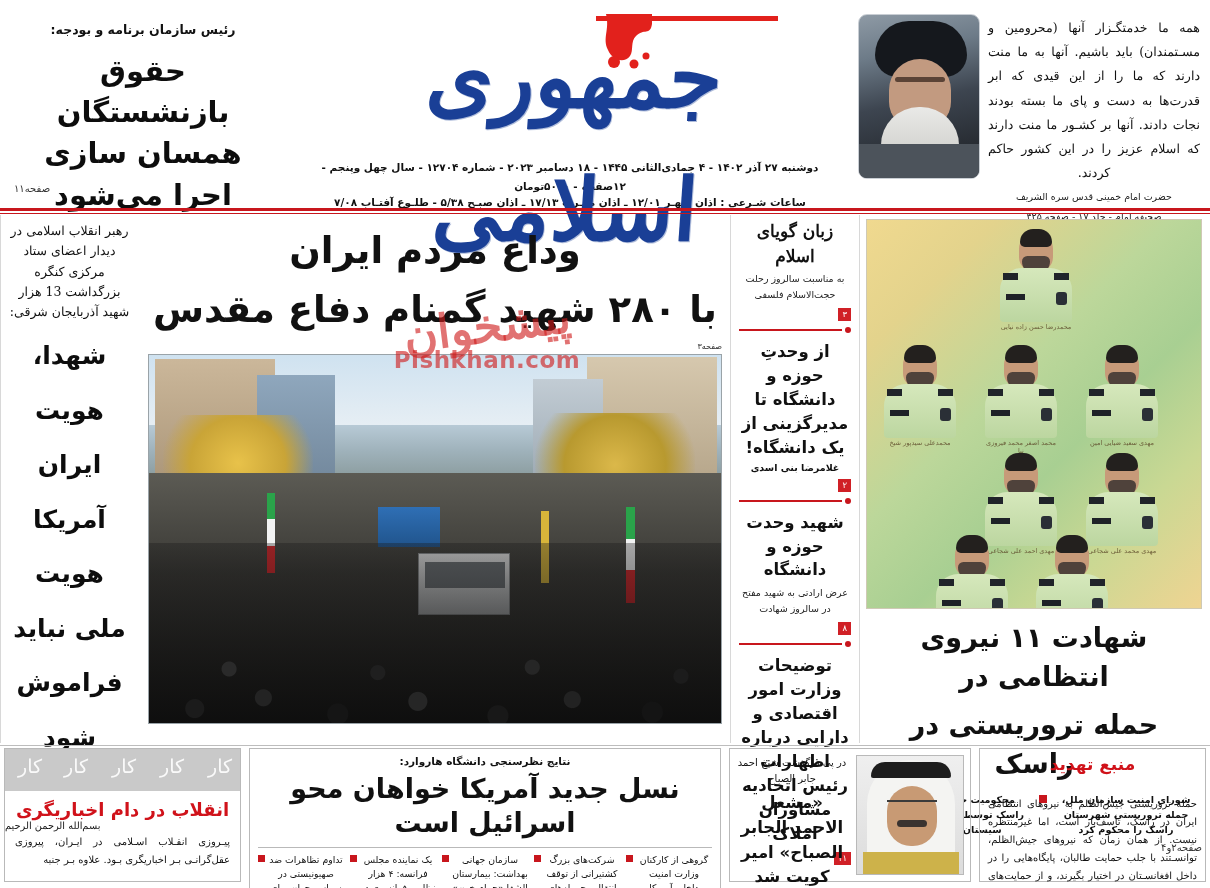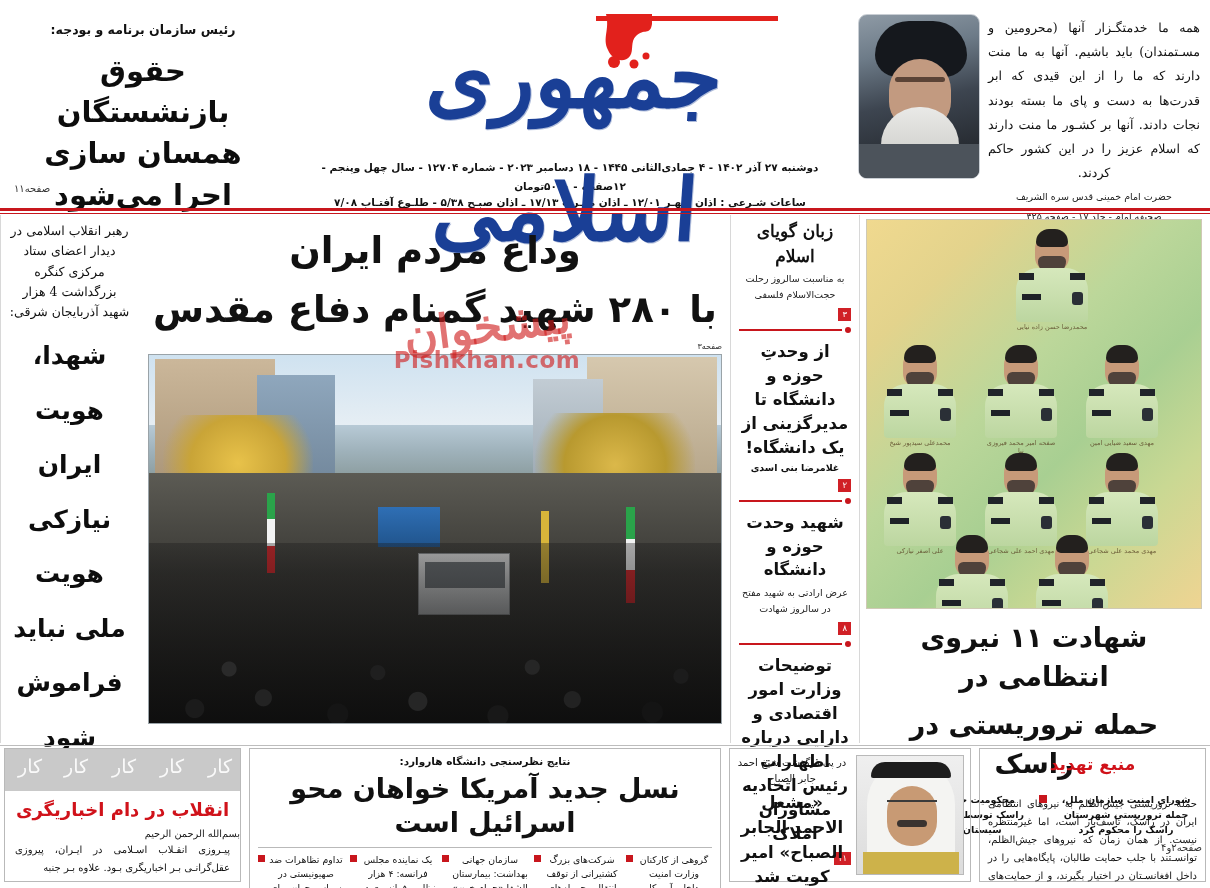--- a/index.html
+++ b/index.html
@@ -158,21 +158,21 @@
   .cl-pg { font-size:10px; color:#333; margin-top:5px; text-align:right; }
 
   
   .bottom-area { position:absolute; left:0; top:748px; width:1210px; height:140px; display:flex; flex-direction:row-reverse; }
 
   .bt-right { width:245px; padding:0 4px 0 4px; }
   .bt-rbox { width:100%; height:134px; border:1px solid #b9b9b9; background:#fff; position:relative; overflow:hidden; }
   .bt-orn { height:42px; background:#c9c9c9; position:relative; overflow:hidden; }
   .bt-orn .g { position:absolute; top:6px; font-size:19px; color:#fff; font-family:"DejaVu Serif","Liberation Serif",serif; opacity:.92; }
   .bt-rtitle { text-align:center; font-size:18px; font-weight:bold; color:#d0121a; margin-top:8px; }
-  .bt-bismillah { text-align:right; font-size:9.8px; color:#111; margin-top:8px; font-family:"DejaVu Serif","Liberation Serif",serif; }
+  .bt-bismillah { text-align:left; font-size:9.8px; color:#111; margin-top:0; font-family:"DejaVu Serif","Liberation Serif",serif; }
   .bt-rbody { font-size:10px; color:#111; line-height:1.75; text-align:justify; padding:2px 10px 0 10px; font-family:"DejaVu Serif","Liberation Serif",serif; }
 
   .bt-center { width:480px; padding:0 4px; }
   .bt-cbox { width:100%; height:150px; border:1px solid #b9b9b9; padding:6px 8px 4px 8px; }
   .bt-ckicker { text-align:center; font-size:10.5px; font-weight:bold; color:#111; }
   .bt-chead { text-align:center; font-size:27px; font-weight:bold; color:#111; margin-top:5px; line-height:1.25; }
   .bt-cdiv { height:1px; background:#b9b9b9; margin:7px 0 5px 0; }
   .bt-crow { display:flex; flex-direction:row-reverse; gap:6px; }
   .bt-cell { flex:1; display:flex; flex-direction:row-reverse; gap:3px; align-items:flex-start; }
   .bt-cell .sq { width:7px; height:7px; margin-top:2px; }
@@ -244,25 +244,25 @@
       </div>
     </div>
   </div>
 
   <div class="rule-red" style="top:208px;"></div>
   <div class="rule-thin" style="top:213px;"></div>
 
   <div class="body-area">
 
     <div class="col-right">
-      <div class="cr-kicker">رهبر انقلاب اسلامی در دیدار اعضای ستاد مرکزی کنگره بزرگداشت 4 هزار شهید آذربایجان شرقی:</div>
+      <div class="cr-kicker">رهبر انقلاب اسلامی در دیدار اعضای ستاد مرکزی کنگره بزرگداشت 13 هزار شهید آذربایجان شرقی:</div>
       <div class="cr-head">شهدا،</div>
       <div class="cr-head">هویت</div>
       <div class="cr-head">ایران</div>
-      <div class="cr-head">نیازکی</div>
+      <div class="cr-head">آمریکا</div>
       <div class="cr-head">هویت</div>
       <div class="cr-head">ملی نباید</div>
       <div class="cr-head">فراموش</div>
       <div class="cr-head">شود</div>
       <div class="cr-pg">صفحه۳</div>
     </div>
 
     <div class="col-center">
       <div class="cc-head">وداع مردم ایران</div>
       <div class="cc-head">با ۲۸۰ شهید گمنام دفاع مقدس</div>
@@ -322,21 +322,21 @@
         </div>
 
       <div class="bf-block">
         <div class="bf-title">توضیحات وزارت امور اقتصادی و دارایی درباره اظهارات رئیس اتحادیه مشاوران املاک</div>
         <div class="bf-chip-left"><span class="pg-chip">۱۱</span></div>
       </div>
     </div>
 
     <div class="col-left">
       <div class="poster">
-        <div class="officer" style="top:12px; right:112px;">
+        <div class="officer" style="top:12px; right:128px;">
           <div class="head">
               <div class="hair"></div>
               <div class="beardx"></div>
             </div>
           <div class="body">
               <span class="ep1"></span>
               <span class="ep2"></span>
               <span class="badge"></span>
               <span class="tag"></span>
             </div>
@@ -360,21 +360,21 @@
           <div class="head">
               <div class="hair"></div>
               <div class="beardx"></div>
             </div>
           <div class="body">
               <span class="ep1"></span>
               <span class="ep2"></span>
               <span class="badge"></span>
               <span class="tag"></span>
             </div>
-          <div class="nm">صفحه امیر محمد فیروزی نیا</div>
+          <div class="nm">محمد اصغر محمد فیروزی نیا</div>
         </div>
         <div class="officer" style="top:128px; right:244px;">
           <div class="head">
               <div class="hair"></div>
               <div class="beardx"></div>
             </div>
           <div class="body">
               <span class="ep1"></span>
               <span class="ep2"></span>
               <span class="badge"></span>
@@ -401,33 +401,20 @@
               <div class="hair"></div>
               <div class="beardx"></div>
             </div>
           <div class="body">
               <span class="ep1"></span>
               <span class="ep2"></span>
               <span class="badge"></span>
               <span class="tag"></span>
             </div>
           <div class="nm">مهدی احمد علی شجاعی</div>
-        </div>
-        <div class="officer" style="top:236px; right:244px;">
-          <div class="head">
-              <div class="hair"></div>
-              <div class="beardx"></div>
-            </div>
-          <div class="body">
-              <span class="ep1"></span>
-              <span class="ep2"></span>
-              <span class="badge"></span>
-              <span class="tag"></span>
-            </div>
-          <div class="nm">علی اصغر نیازکی</div>
         </div>
 
         <div class="officer" style="top:318px; right:92px;">
           <div class="head">
               <div class="hair"></div>
               <div class="beardx"></div>
             </div>
           <div class="body">
               <span class="ep1"></span>
               <span class="ep2"></span>

